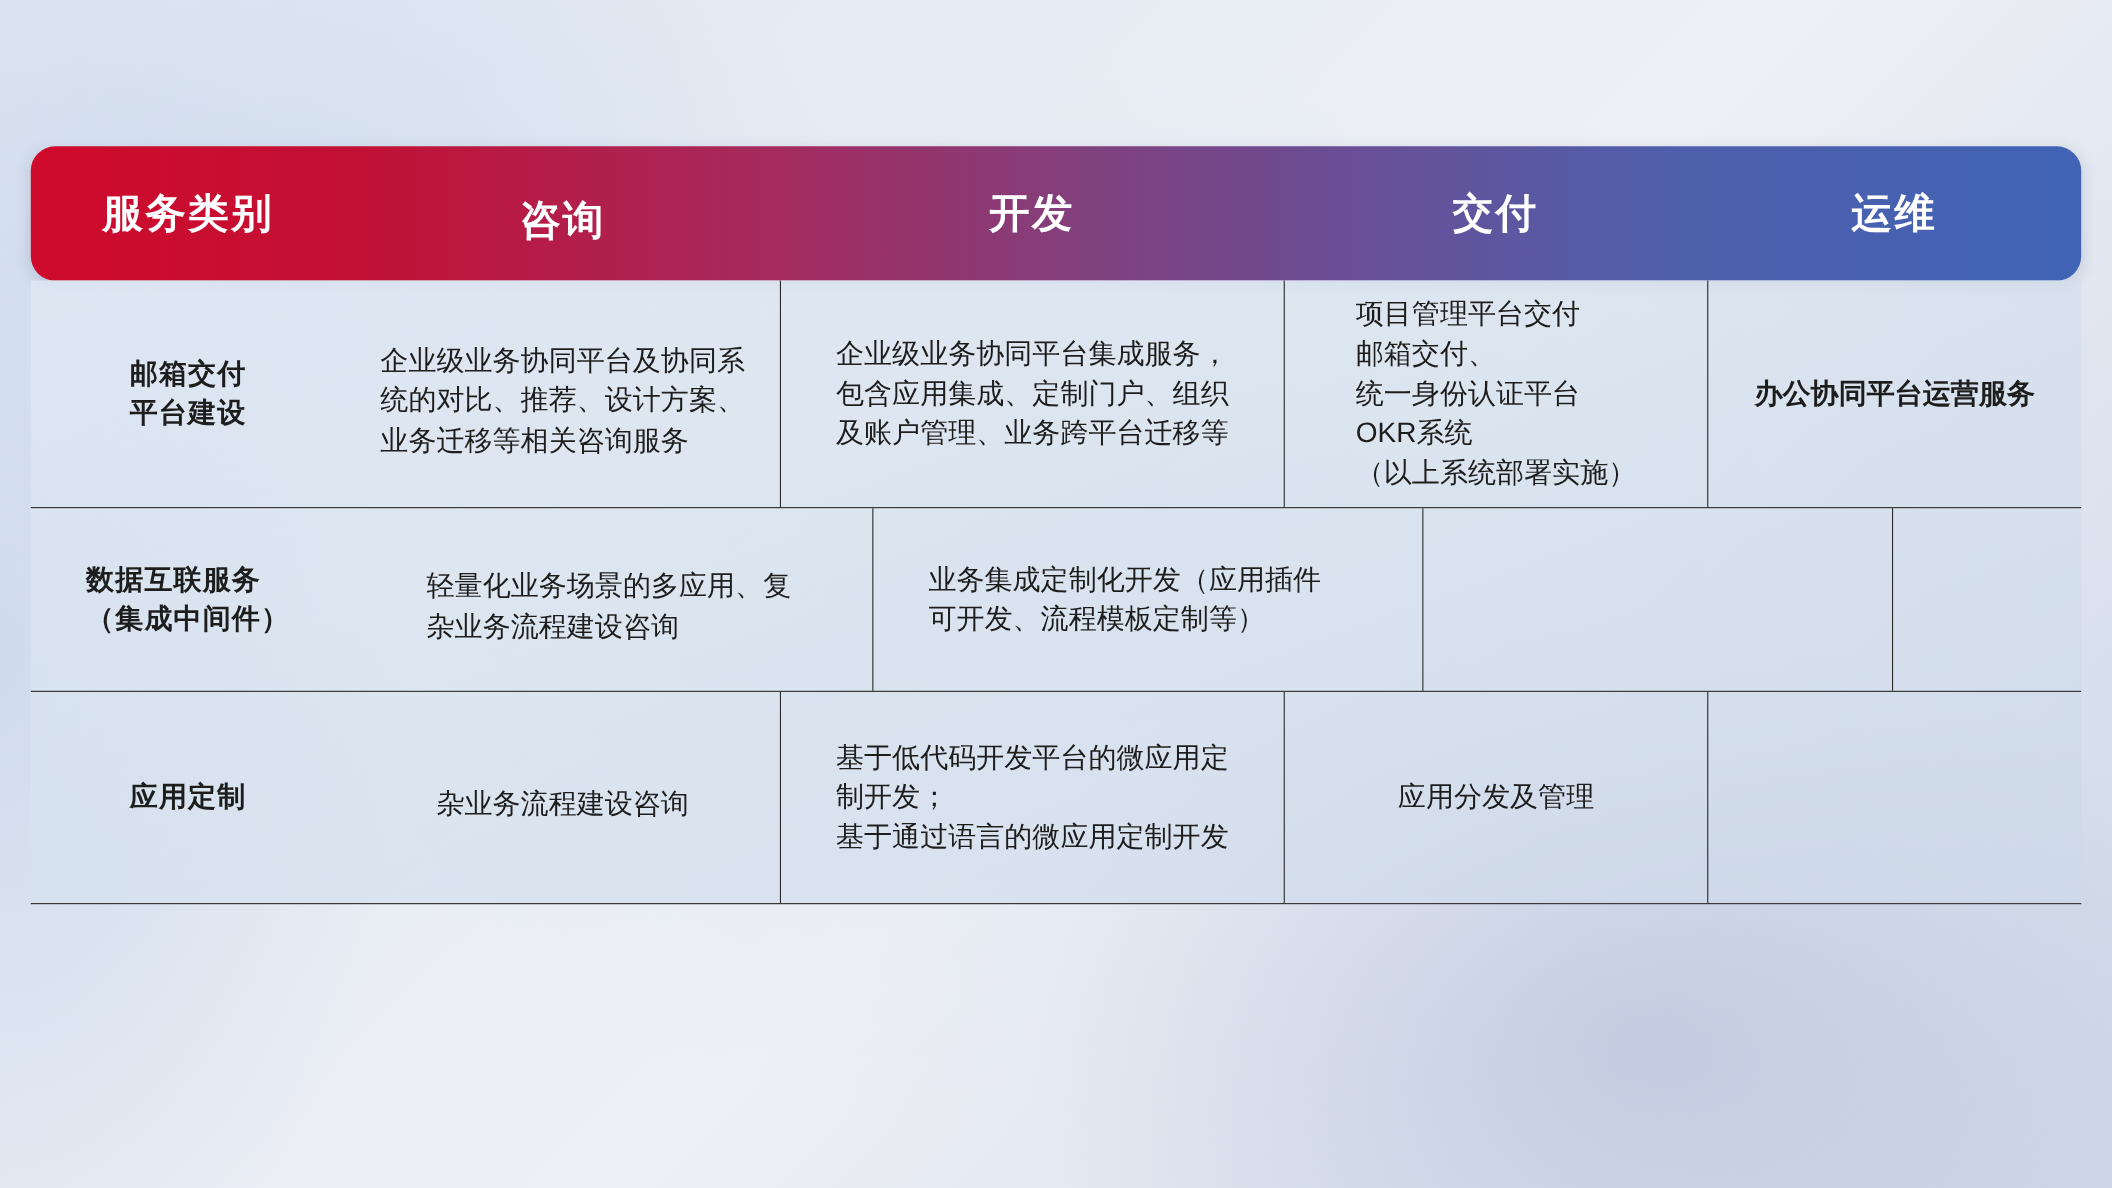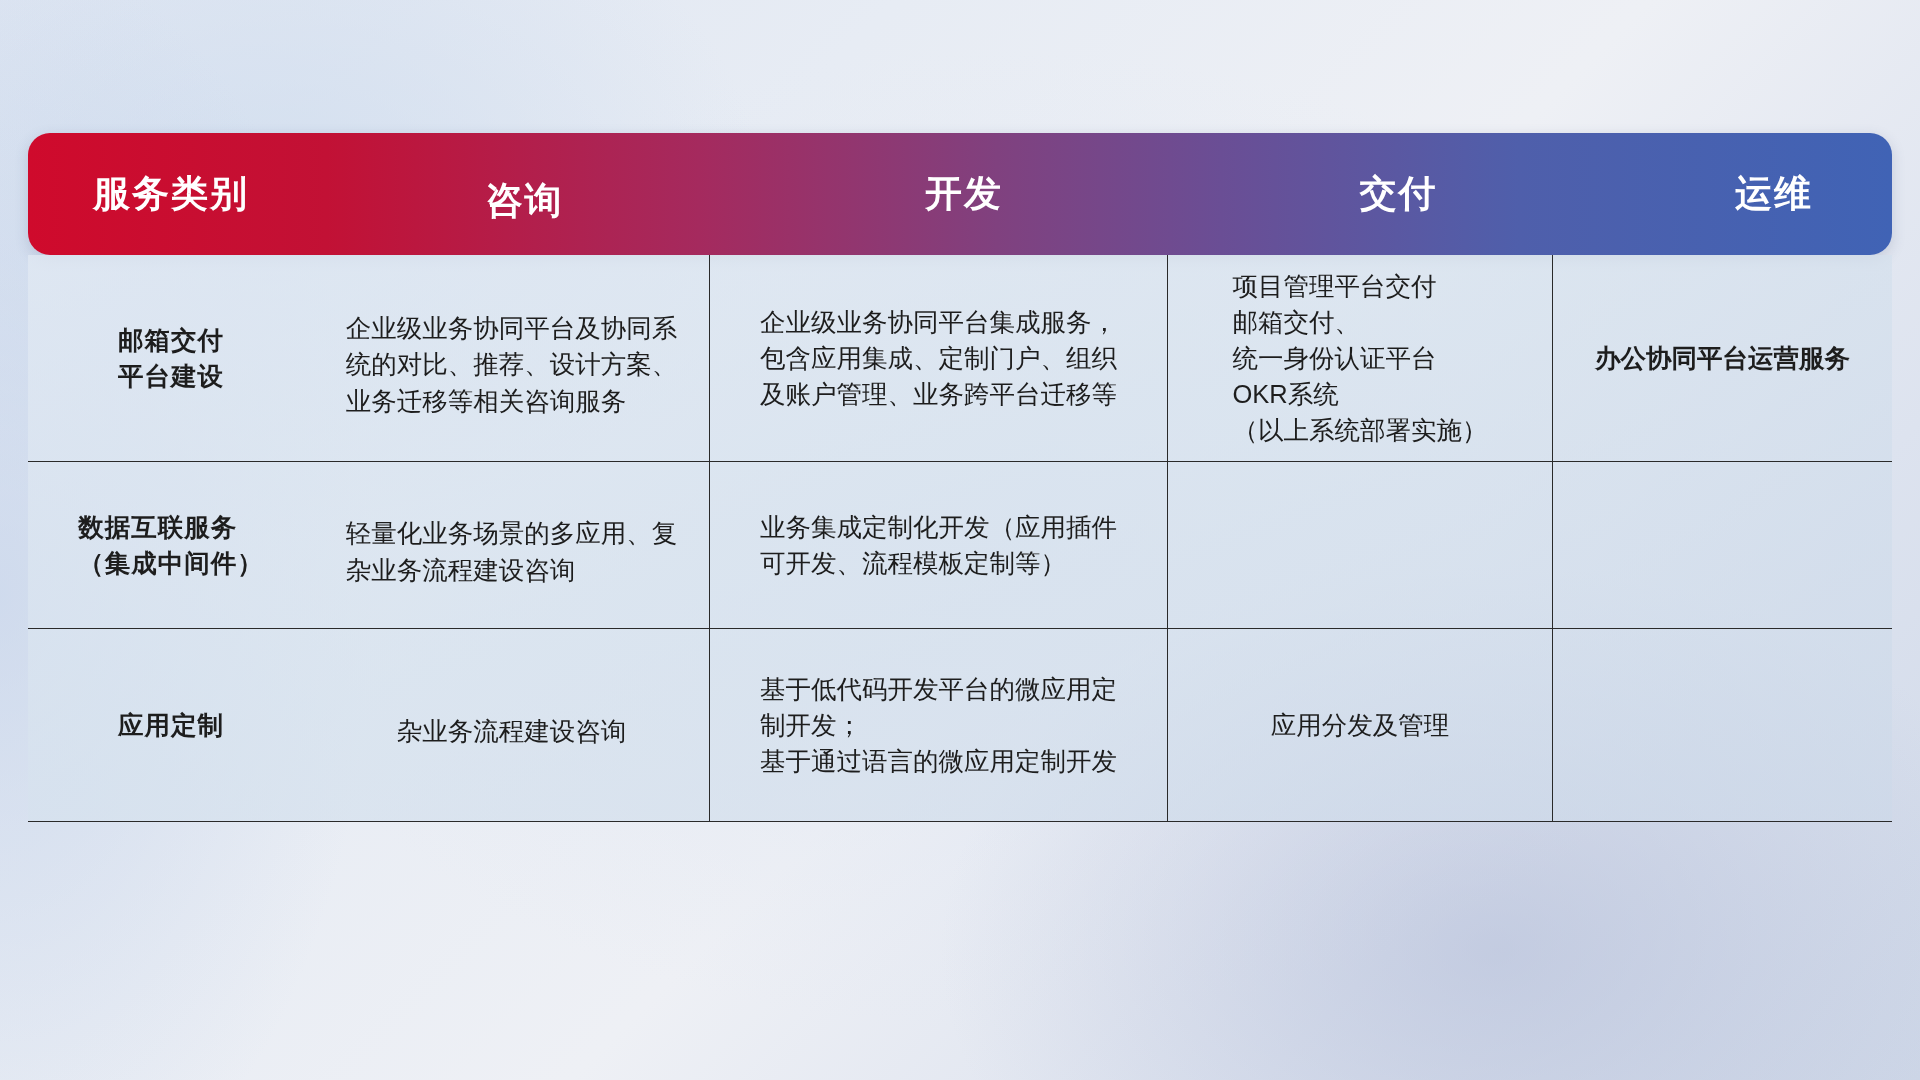--- a/index.html
+++ b/index.html
@@ -45,21 +45,20 @@
   }
 
   
   .header {
     display: flex;
     height: 122px;
     border-radius: 22px;
     overflow: hidden;
     background: linear-gradient(90deg, #cf0a2c 0%, #c21135 16%, #a52a5e 36%, #80417f 52%, #6a4e95 64%, #4f5fab 80%, #4063b5 100%);
     box-shadow: 0 4px 14px rgba(60,70,110,0.18);
-    gap: 13px;
   }
   .header .cell {
     display: flex;
     align-items: center;
     justify-content: center;
     color: #ffffff;
     font-size: 37px;
     font-weight: bold;
     letter-spacing: 2px;
   }
@@ -100,21 +99,21 @@
 
   .cat {
     color: #3f72d0;
     font-weight: bold;
     font-size: 31px;
     line-height: 1.38;
     letter-spacing: 1px;
   }
 
   .r1 { height: 206px; }
-  .r2 { height: 166px; }
+  .r2 { height: 166px; gap: 42px; }
   .r3 { height: 192px; }
 
   .nowrapline { white-space: pre-line; }
 </style>
 </head>
 <body>
 
 <div class="bg"></div>
 
 <div class="slide">

